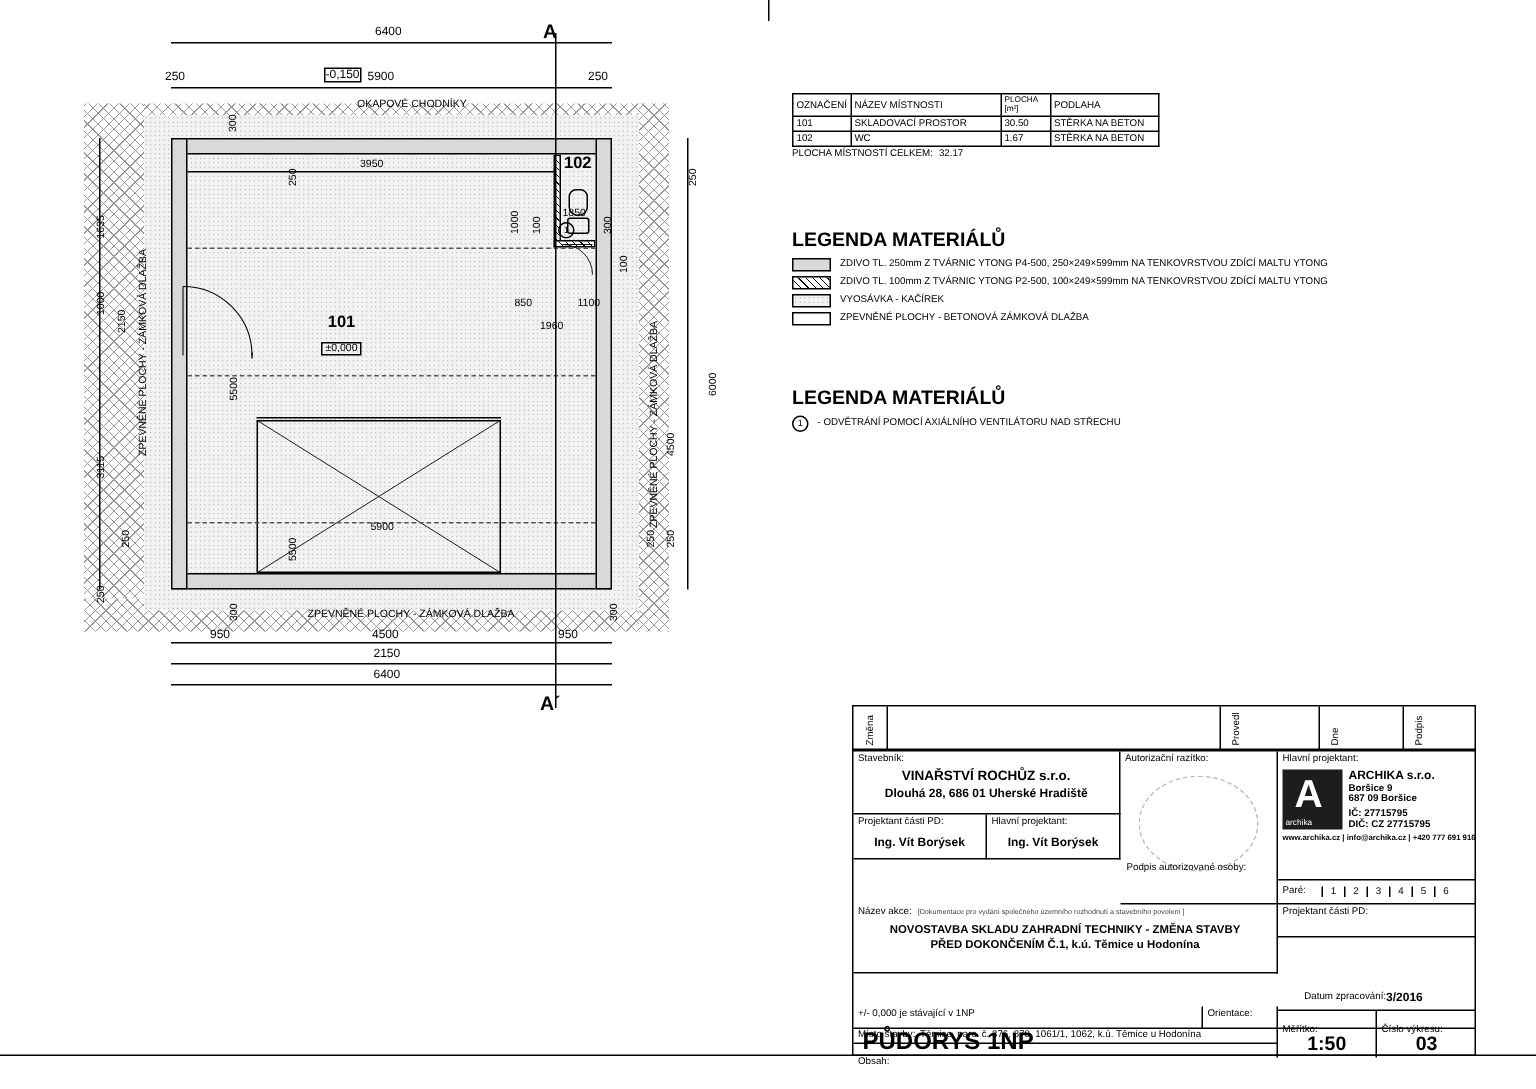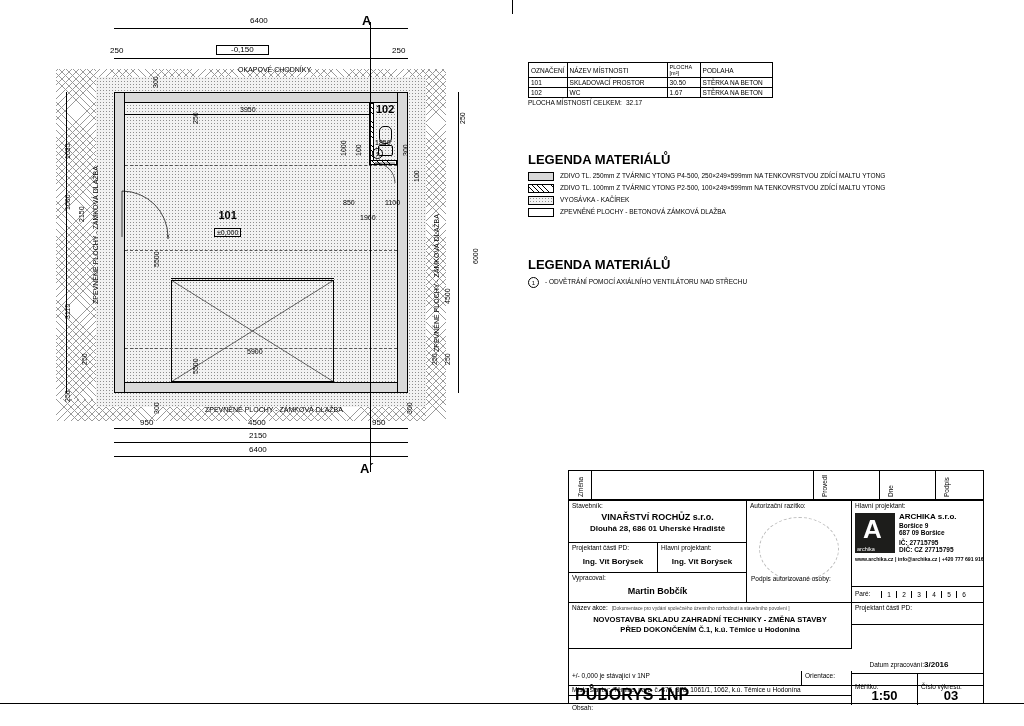--- a/index.html
+++ b/index.html
@@ -121,21 +121,21 @@
         <span>1</span>
       </div>
 
     <div class="abs thin" style="left:74px;top:14px;width:294px;height:1px;"></div>
     <div class="abs t8" style="left:210px;top:3px;">6400</div>
 
     <div class="abs thin" style="left:74px;top:44px;width:294px;height:1px;"></div>
     <div class="abs t8" style="left:70px;top:33px;">250</div>
     <div class="abs t8" style="left:352px;top:33px;">250</div>
     <div class="abs t8" style="left:205px;top:33px;">5900</div>
-    <div class="abs t8" style="left:176px;top:31px;border:0.7px solid #000;padding:0 14px;background:#fff;">-0,150</div>
+    <div class="abs t8" style="left:176px;top:31px;border:0.7px solid #000;padding:0 0;background:#fff;">-0,150</div>
 
     <div class="abs t7 rot" style="left:112px;top:74px;">300</div>
     <div class="abs t7 rot" style="left:152px;top:110px;">250</div>
     <div class="abs t7 rot" style="left:419px;top:110px;">250</div>
 
     <div class="abs thin" style="left:85px;top:100px;width:245px;height:1px;"></div>
     <div class="abs t7" style="left:200px;top:92px;">3950</div>
     <div class="abs t7" style="left:335px;top:125px;">1850</div>
     <div class="abs t7 rot" style="left:300px;top:142px;">1000</div>
     <div class="abs t7 rot" style="left:315px;top:142px;">100</div>
@@ -284,24 +284,20 @@
 
     <div class="abs" style="left:0;top:42px;width:89px;height:30px;border-right:0.7px solid #000;border-bottom:0.7px solid #000;box-sizing:border-box;padding:2px 3px;">
       <div class="t">Projektant části PD:</div>
       <div class="t8 b ctr" style="margin-top:6px;">Ing. Vít Borýsek</div>
     </div>
     <div class="abs" style="left:89px;top:42px;width:89px;height:30px;border-right:0.7px solid #000;border-bottom:0.7px solid #000;box-sizing:border-box;padding:2px 3px;">
       <div class="t">Hlavní projektant:</div>
       <div class="t8 b ctr" style="margin-top:6px;">Ing. Vít Borýsek</div>
     </div>
 
-    <div class="abs" style="left:0;top:72px;width:178px;height:30px;border-right:0.7px solid #000;border-bottom:0.7px solid #000;box-sizing:border-box;padding:2px 3px;">
-      <div class="t">Vypracoval:</div>
-      <div class="t9 b ctr" style="margin-top:5px;">Martin Bobčík</div>
-    </div>
     <div class="abs" style="left:178px;top:102px;width:105px;height:0;"></div>
 
     <div class="abs" style="left:178px;top:72px;width:0;height:0;"></div>
     <div class="abs t" style="left:182px;top:75px;">Podpis autorizované osoby:</div>
 
     <div class="abs" style="left:283px;top:86px;width:132px;height:16px;border-bottom:0.7px solid #000;box-sizing:border-box;display:flex;align-items:center;">
       <span class="t" style="padding-left:3px;width:26px;">Paré:</span>
       <span class="pnum" style="border-left:0.7px solid #000;">
         <div>1</div>
         <div>2</div>

